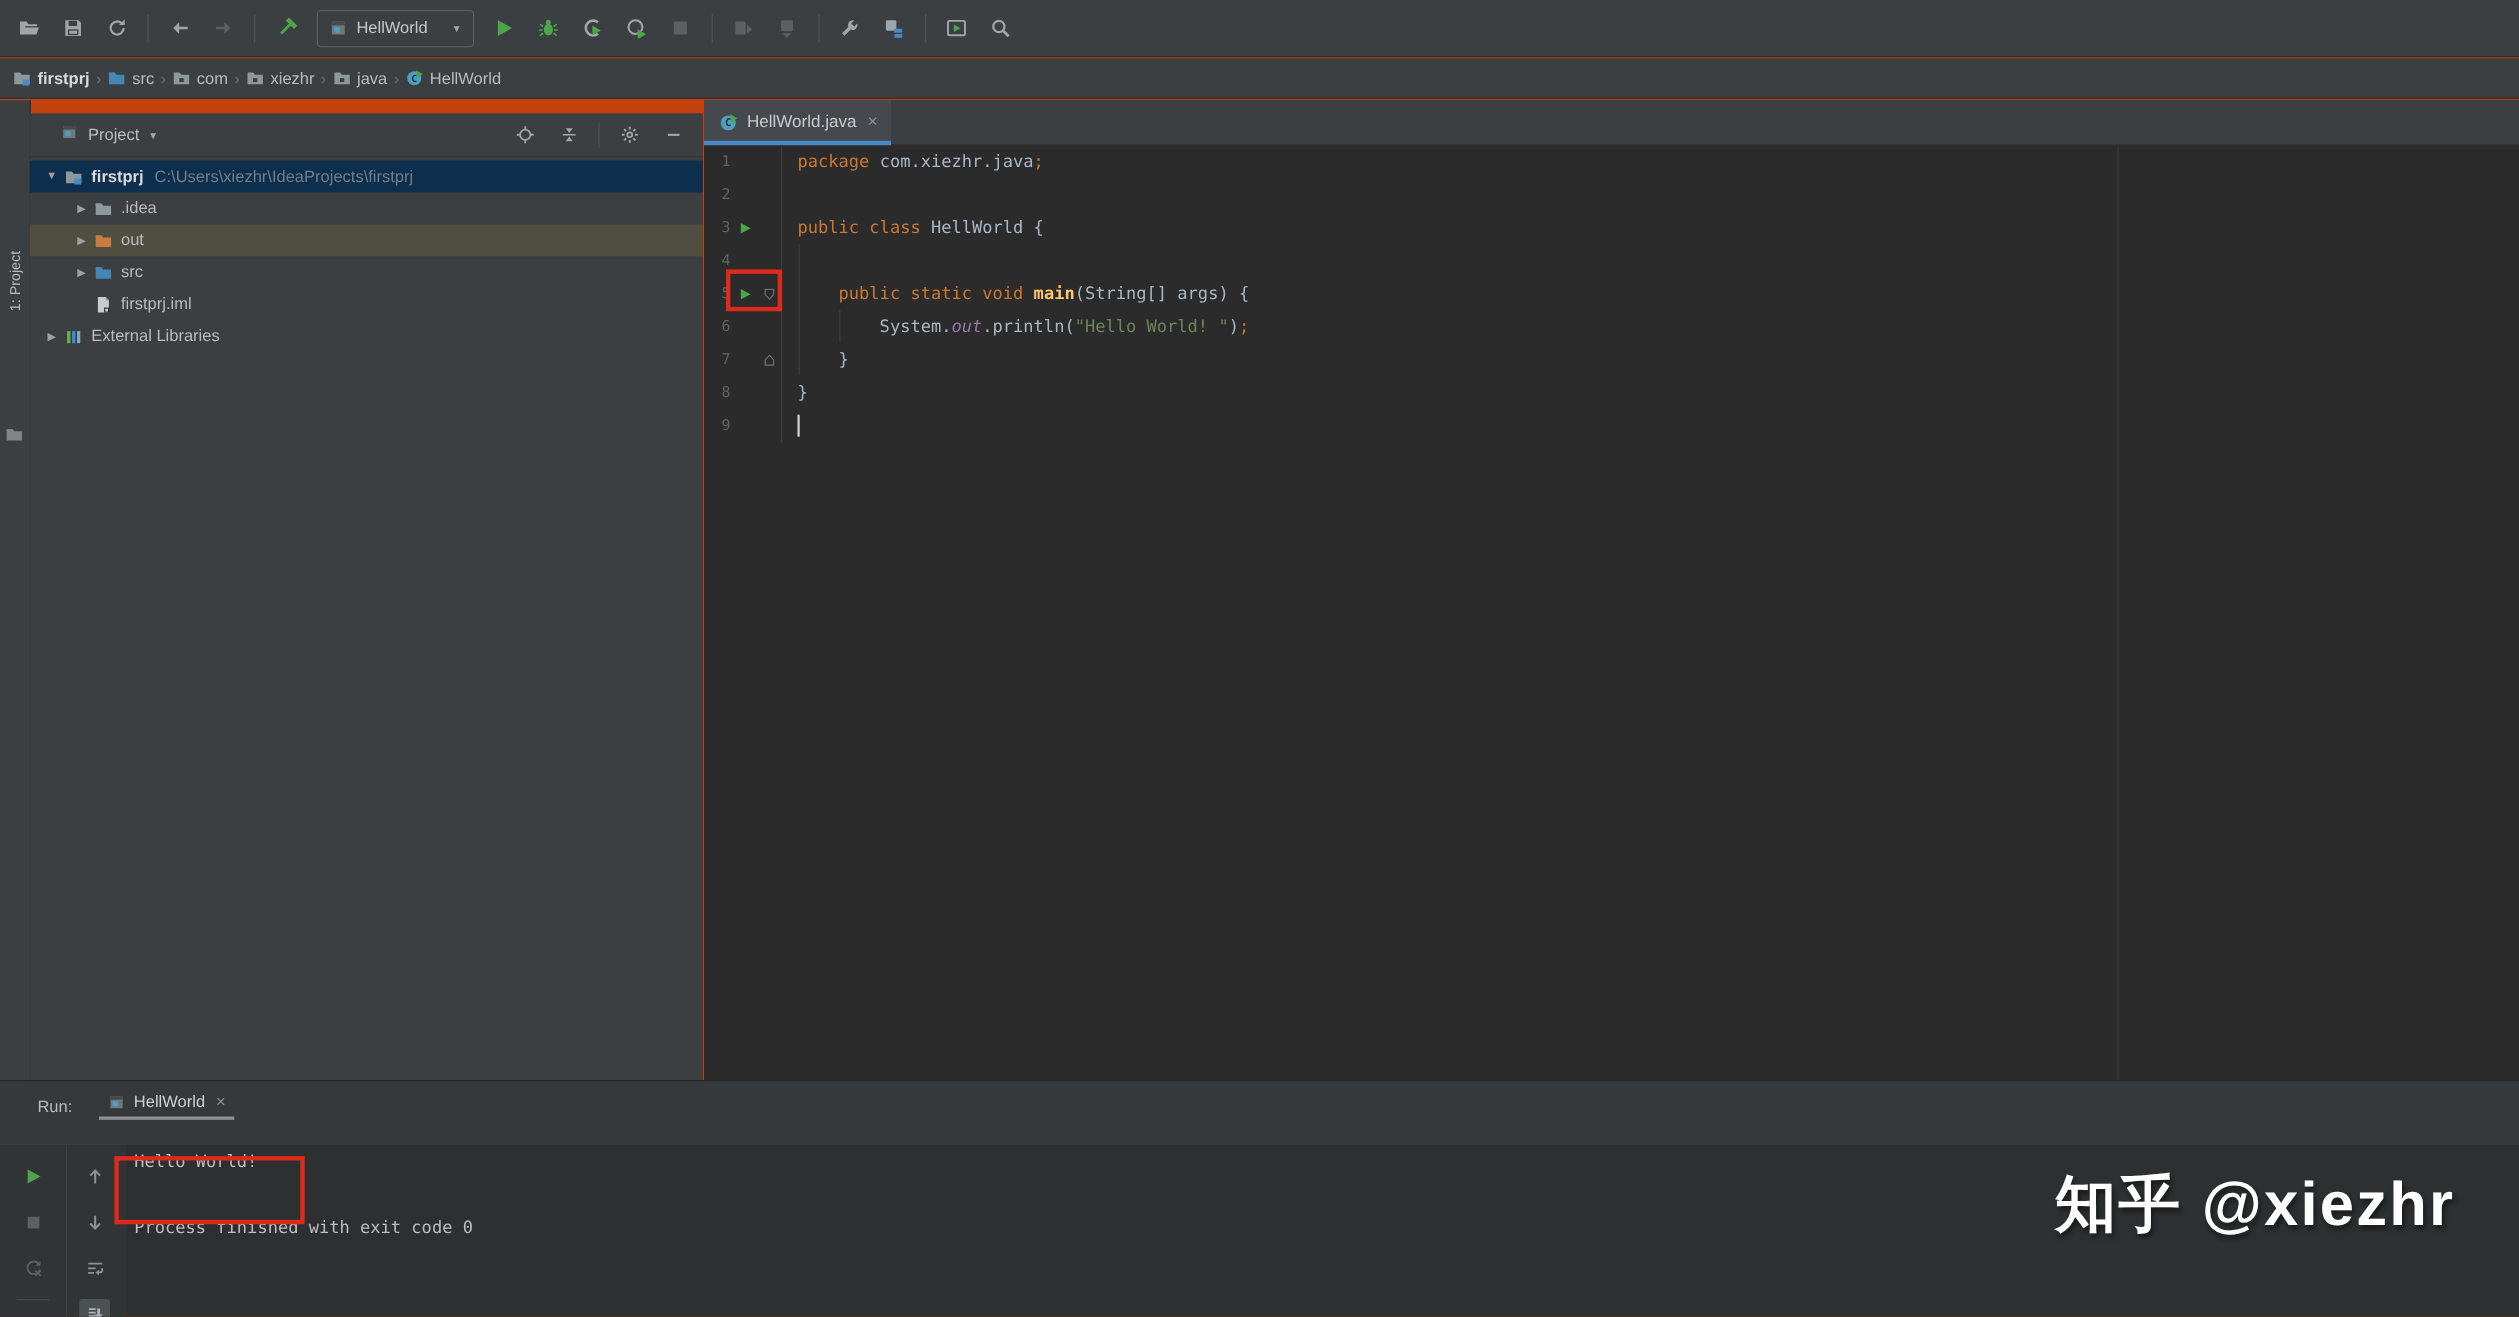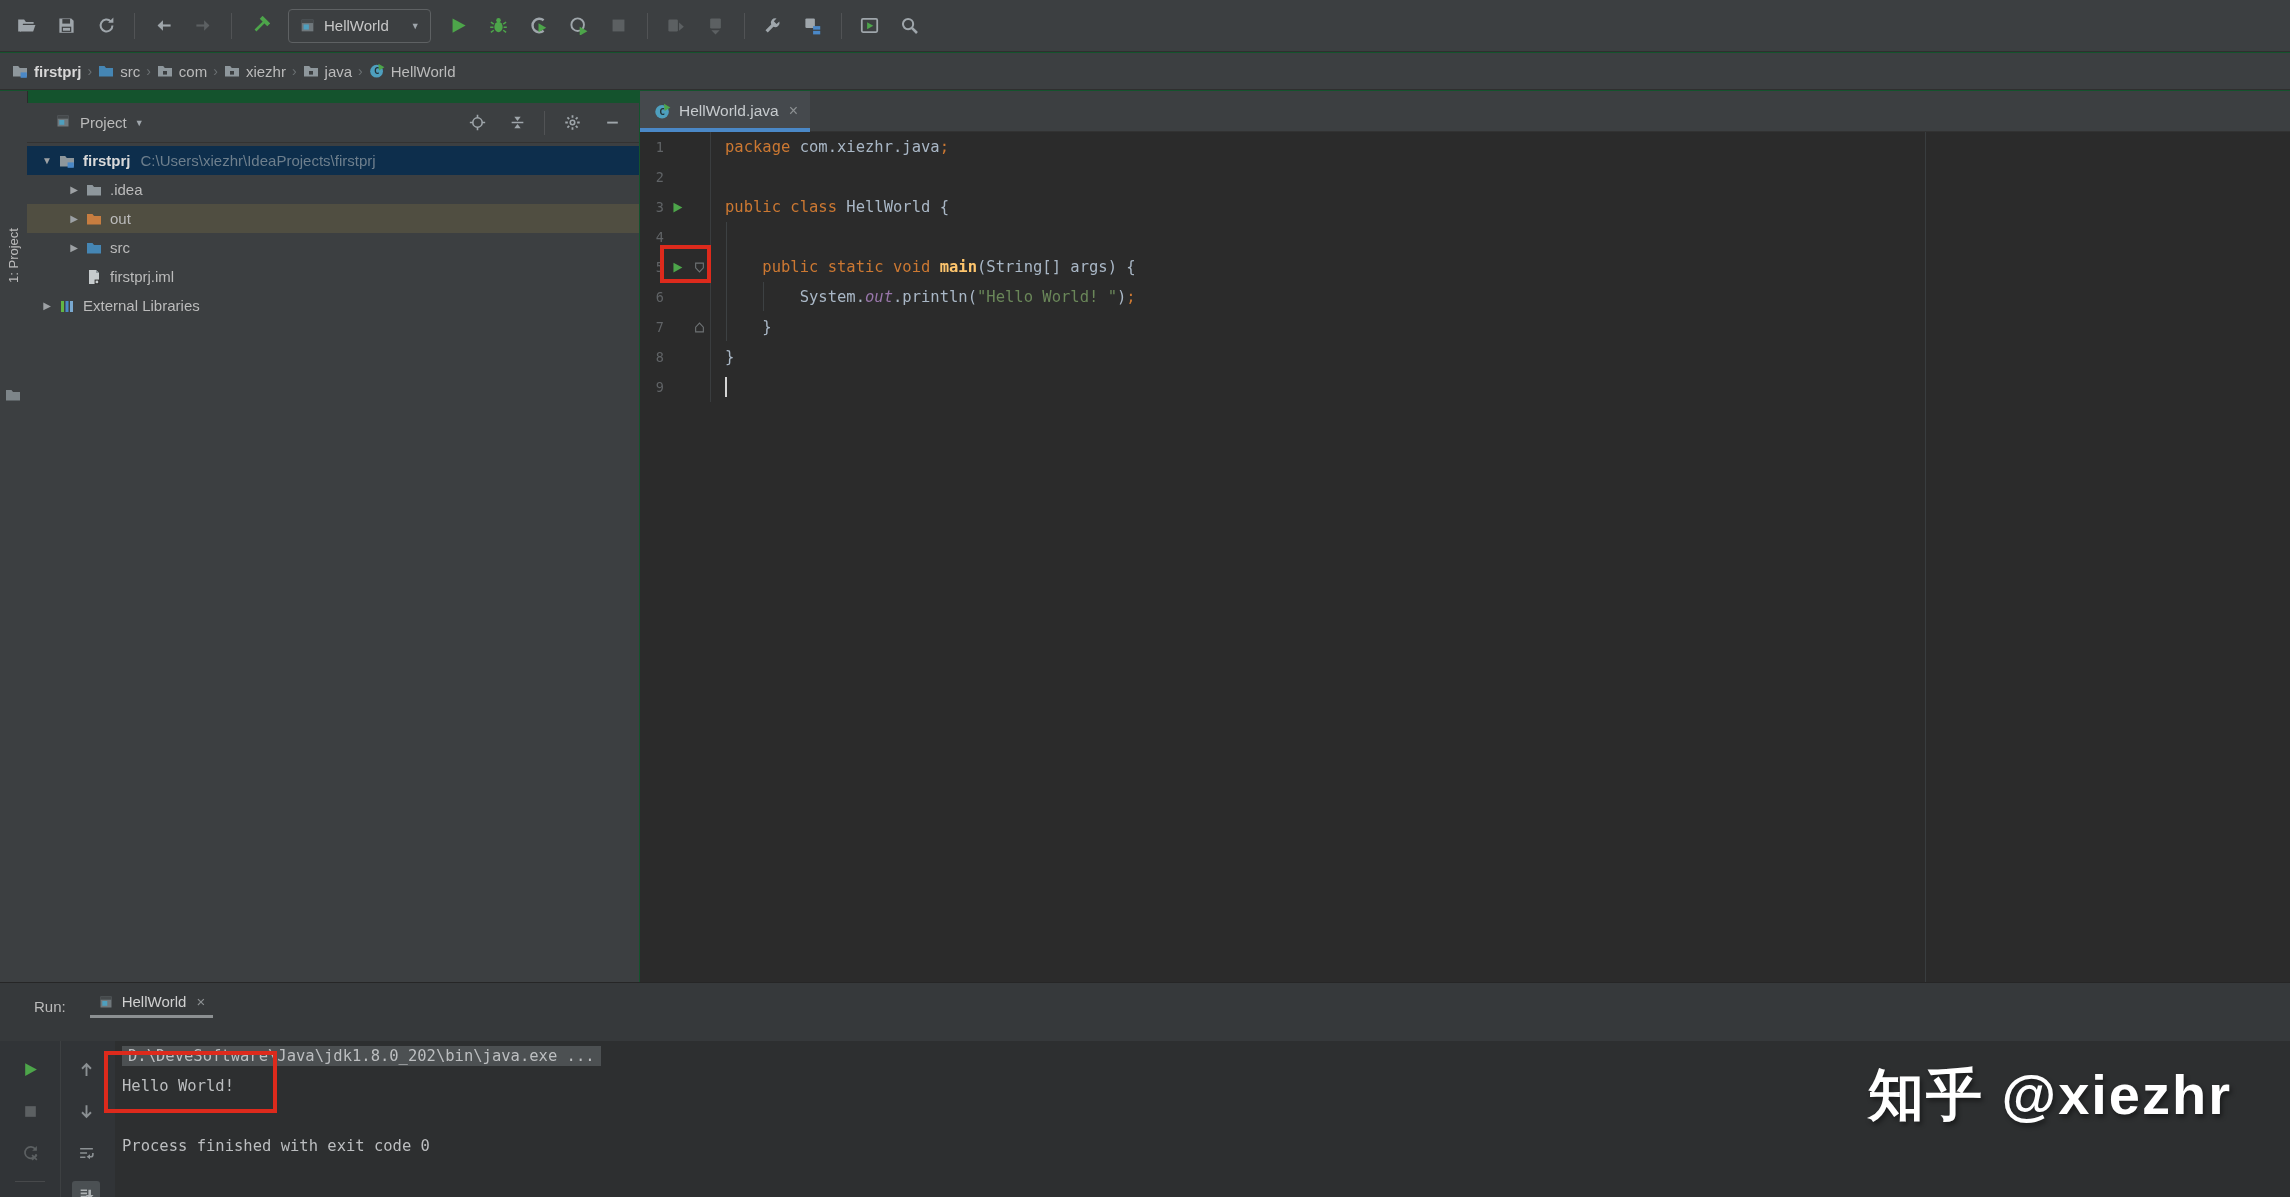--- a/index.html
+++ b/index.html
@@ -1,16 +1,16 @@
 <!DOCTYPE html>
 <html><head>
 <meta charset="utf-8">
 <style>
   html,body{margin:0;padding:0;background:#1e1e1e;}
-  #root{position:relative;width:2290px;height:1197px;background:#14532d;overflow:hidden;
+  #root{position:relative;width:2290px;height:1197px;background:#c2410c;overflow:hidden;
         font-family:"Liberation Sans",sans-serif;color:#bbbbbb;-webkit-font-smoothing:antialiased;}
   .mono{font-family:"DejaVu Sans Mono","Liberation Mono",monospace;}
   
   #toolbar{position:absolute;left:0;top:0;width:100%;height:52px;background:#3c3f41;
            border-bottom:1px solid #2f2f2f;display:flex;align-items:center;padding-left:12px;box-sizing:border-box;}
   .tbtn{width:28px;height:28px;display:flex;align-items:center;justify-content:center;border-radius:3px;margin-right:12px;flex:none;}
   .tbtn svg{width:19px;height:19px;}
   .tsep{width:1px;height:26px;background:#515355;margin:0 14px 0 2px;flex:none;}
   #run-config{display:flex;align-items:center;height:32px;border:1px solid #5e6163;border-radius:4px;
               padding:0 10px;margin:0 14px 0 2px;background:#3c3f41;}
@@ -624,21 +624,20 @@
                 <g stroke="#aeb2b4" stroke-width="1.5">
                   <path d="M2.5 3h6M2.5 6h6M2.5 9h6"></path>
                 </g>
                 <path fill="#aeb2b4" d="M12.2 2.5v5h2.4L11 11.6 7.4 7.5h2.4v-5z"></path>
                 <path stroke="#aeb2b4" stroke-width="1.7" d="M2.5 13.2h11"></path>
               </svg>
             </div>
           </div>
       </div>
       <div id="console" class="mono">
-          <div class="konline"><span class="sel">D:\DeveSoftware\Java\jdk1.8.0_202\bin\java.exe ...</span></div>
           <div class="konline"><span>Hello World!</span></div>
           <div class="konline"></div>
           <div class="konline"><span>Process finished with exit code 0</span></div>
         </div>
     </div>
   </div>
 
   <div class="redbox" id="redbox-gutter"></div>
   <div class="redbox" id="redbox-console"></div>
 

